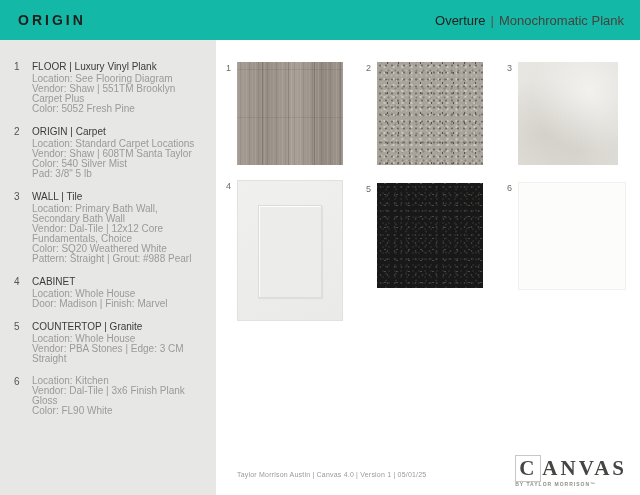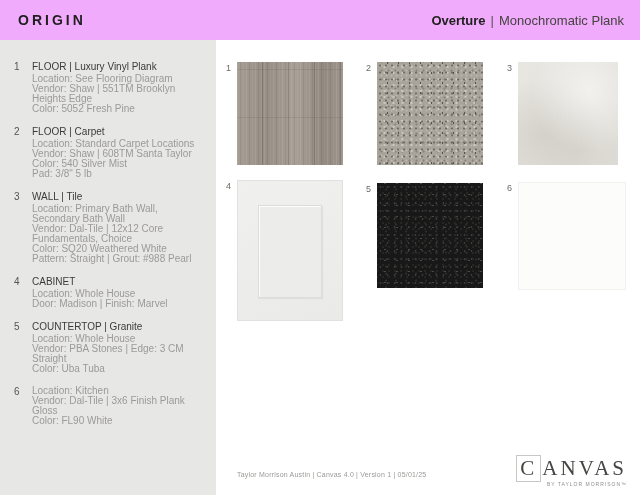--- a/index.html
+++ b/index.html
@@ -5,26 +5,26 @@
   html,body{margin:0;padding:0;}
   body{
     width:640px;height:495px;overflow:hidden;
     font-family:"Liberation Sans","DejaVu Sans",sans-serif;
     background:#ffffff;position:relative;
     -webkit-font-smoothing:antialiased;
   }
   
   .header{
     position:absolute;top:0;left:0;width:640px;height:40px;
-    background:#f0abfc;display:flex;align-items:center;justify-content:space-between;
+    background:#14b8a6;display:flex;align-items:center;justify-content:space-between;
     box-sizing:border-box;padding:0 16px 0 18px;
   }
   .brand{font-size:14px;font-weight:bold;letter-spacing:3px;color:#1f1e1c;}
   .pkg{font-size:13px;color:#45433f;white-space:nowrap;}
-  .pkg .pkg-name{font-weight:bold;color:#22211f;text-align:center;}
+  .pkg .pkg-name{font-weight:normal;color:#22211f;text-align:center;}
   .pkg .pkg-sep{margin:0 5px;color:#55534e;}
   
   .sidebar{
     position:absolute;top:40px;left:0;width:216px;height:455px;
     background:#e7e7e6;box-sizing:border-box;padding:21px 10px 0 14px;
   }
   .spec-item{display:flex;margin-bottom:12px;}
   .spec-num{
     width:18px;flex:0 0 18px;font-size:10px;line-height:12px;color:#55544f;
   }
@@ -99,21 +99,21 @@
   }
   
   .whitetile{
     background:#fcfcfa;border:1px solid #f0f0ec;
   }
   
   .footer-info{
     position:absolute;left:21px;bottom:17px;
     font-size:7px;color:#9a9a98;letter-spacing:0.2px;
   }
-  .logo{position:absolute;right:13px;bottom:8px;text-align:right;}
+  .logo{position:absolute;right:13px;bottom:8px;font-weight:bold;}
   .wordmark{
     font-family:"Liberation Serif","DejaVu Serif",serif;
     font-size:21px;letter-spacing:3px;color:#454543;line-height:22px;
   }
   .logo-c{border:1px solid #c9c7c3;padding:0 3px 1px 3px;margin-right:1px;}
   .logo-tagline{
     font-size:5px;letter-spacing:1px;color:#8f8e8b;margin-top:2px;
     font-family:"Liberation Sans",sans-serif;
   }
 </style>
@@ -127,29 +127,29 @@
   </div>
 </div>
 
 <div class="sidebar">
 
   <div class="spec-item">
     <div class="spec-num">1</div>
     <div class="spec-body">
       <div class="spec-title">FLOOR | Luxury Vinyl Plank</div>
       <div class="spec-detail">Location: See Flooring Diagram</div>
-      <div class="spec-detail">Vendor: Shaw | 551TM Brooklyn Heights Edge</div>
+      <div class="spec-detail">Vendor: Shaw | 551TM Brooklyn Carpet Plus</div>
       <div class="spec-detail">Color: 5052 Fresh Pine</div>
     </div>
   </div>
 
   <div class="spec-item">
     <div class="spec-num">2</div>
     <div class="spec-body">
-      <div class="spec-title">FLOOR | Carpet</div>
+      <div class="spec-title">ORIGIN | Carpet</div>
       <div class="spec-detail">Location: Standard Carpet Locations</div>
       <div class="spec-detail">Vendor: Shaw | 608TM Santa Taylor</div>
       <div class="spec-detail">Color: 540 Silver Mist</div>
       <div class="spec-detail">Pad: 3/8" 5 lb</div>
     </div>
   </div>
 
   <div class="spec-item">
     <div class="spec-num">3</div>
     <div class="spec-body">
@@ -169,21 +169,20 @@
       <div class="spec-detail">Door: Madison | Finish: Marvel</div>
     </div>
   </div>
 
   <div class="spec-item">
     <div class="spec-num">5</div>
     <div class="spec-body">
       <div class="spec-title">COUNTERTOP | Granite</div>
       <div class="spec-detail">Location: Whole House</div>
       <div class="spec-detail">Vendor: PBA Stones | Edge: 3 CM Straight</div>
-      <div class="spec-detail">Color: Uba Tuba</div>
     </div>
   </div>
 
   <div class="spec-item">
     <div class="spec-num">6</div>
     <div class="spec-body">
       <div class="spec-detail">Location: Kitchen</div>
       <div class="spec-detail">Vendor: Dal-Tile | 3x6 Finish Plank Gloss</div>
       <div class="spec-detail">Color: FL90 White</div>
     </div>

